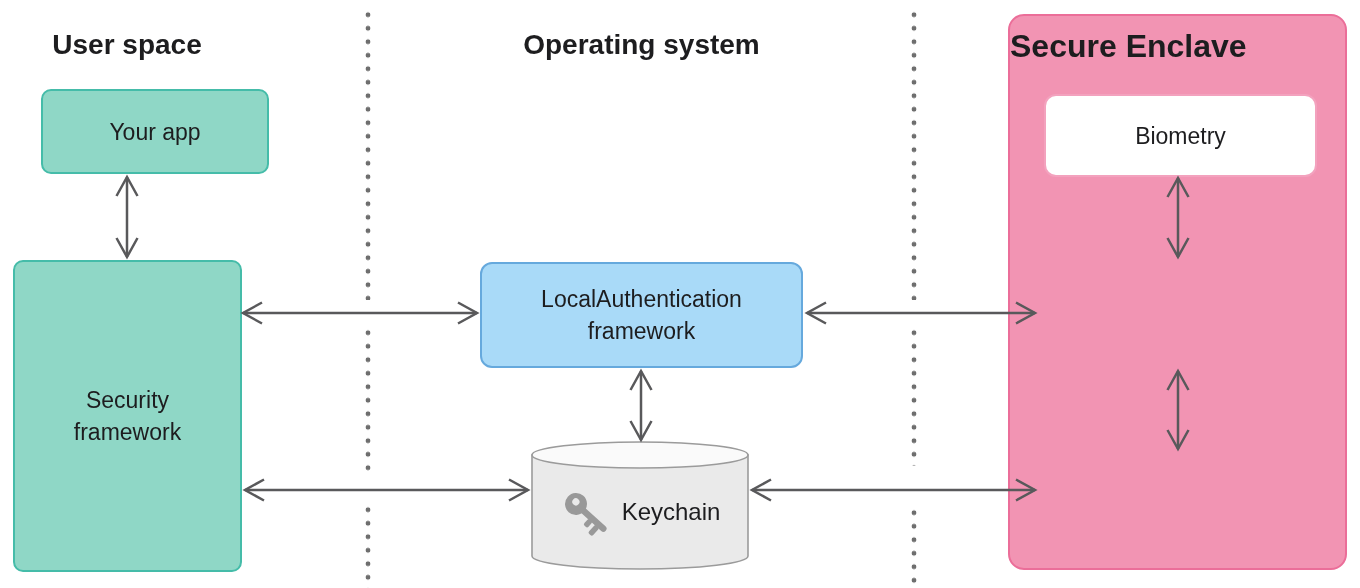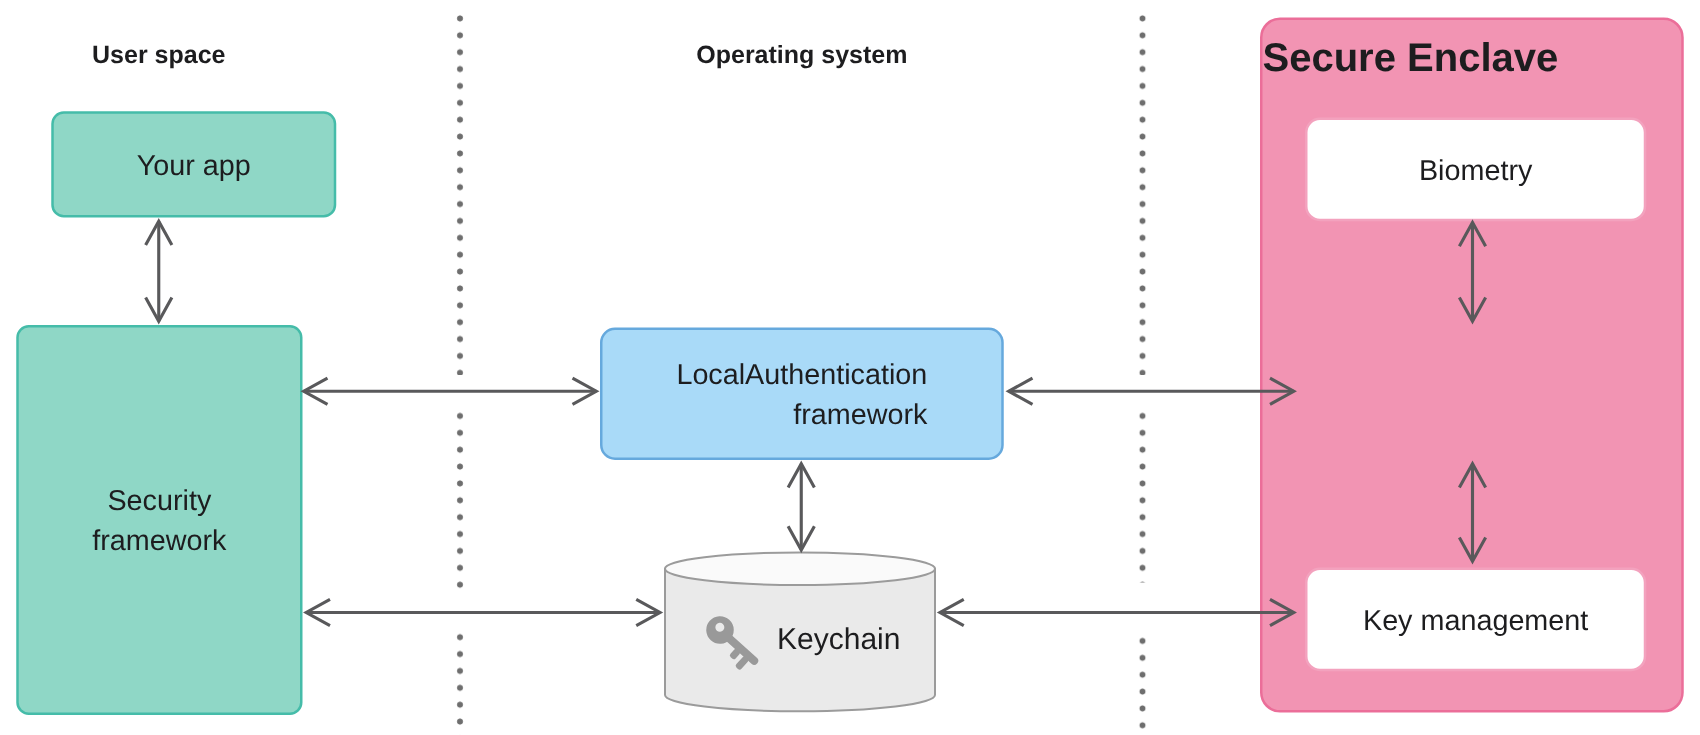--- a/index.html
+++ b/index.html
@@ -2,21 +2,21 @@
 <html><head>
 <meta charset="utf-8">
 <style>
   html,body{margin:0;padding:0;background:#fff;}
   .stage{
     position:relative;width:1360px;height:588px;background:#fff;
     font-family:"Liberation Sans", sans-serif;color:var(--text,#1d1d1f);
     overflow:hidden;
   }
   .col-heading{
-    position:absolute;top:31px;font-size:20px;font-weight:700;
+    position:absolute;top:31px;font-size:28px;font-weight:700;
     text-align:center;line-height:27px;white-space:nowrap;
   }
   .box{
     position:absolute;display:flex;align-items:center;justify-content:center;
     box-sizing:border-box;text-align:center;
   }
   .box-teal{background:var(--teal-fill,#8fd7c6);border:2px solid var(--teal-border,#45bca9);border-radius:10px;}
   .box-blue{background:var(--blue-fill,#a9daf8);border:2px solid var(--blue-border,#66a9dd);border-radius:12px;}
   .box-white{background:#fff;border:2px solid var(--white-box-border,#f3a2be);border-radius:12px;}
   .enclave{
@@ -63,21 +63,21 @@
   </div>
 
   <div class="box box-teal" style="left:13px;top:89px;width:228px;height:85px;margin-left:28px;">
     <span class="label">Your app</span>
   </div>
   <div class="box box-teal" style="left:13px;top:260px;width:229px;height:312px;">
     <span class="label">Security
 framework</span>
   </div>
 
-  <div class="box box-blue" style="left:480px;top:262px;width:323px;height:106px;text-align:right;">
+  <div class="box box-blue" style="left:480px;top:262px;width:323px;height:106px;">
     <span class="label">LocalAuthentication
 framework</span>
   </div>
 
   <svg class="cyl-layer" width="240" height="152" viewBox="0 0 240 152">
     <path d="M12,19 L12,120 A108,13 0 0 0 228,120 L228,19 Z" style="fill:var(--cylinder-fill,#eaeaea);stroke:var(--cylinder-border,#9b9b9b);stroke-width:1.6"></path>
     <ellipse cx="120" cy="19" rx="108" ry="13" style="fill:var(--cylinder-top-fill,#fafafa);stroke:var(--cylinder-border,#9b9b9b);stroke-width:1.6"></ellipse>
   </svg>
   <div class="keychain-row">
     <svg class="key-svg" width="56" height="56" viewBox="0 0 56 56">
@@ -89,23 +89,20 @@
         <circle cx="-1.5" cy="-1.5" r="3.6" style="fill:var(--cylinder-fill,#eaeaea)"></circle>
       </g>
     </svg>
     <span class="keychain-label">Keychain</span>
   </div>
 
   <div class="enclave">
     <div class="enclave-heading">Secure Enclave</div>
     <div class="box box-white" style="left:34px;top:78px;width:273px;height:83px;text-align:right;">
       <span class="label">Biometry</span>
-    </div>
-    <div class="box box-white" style="left:34px;top:438px;width:273px;height:83px;">
-      <span class="label">Key management</span>
     </div>
   </div>
 
   <svg class="arrow-layer" width="1360" height="588" viewBox="0 0 1360 588" style="stroke:var(--arrow,#59595b);stroke-width:2.5;fill:none">
 
     <g>
       <line x1="127" y1="177" x2="127" y2="257"></line>
       <polyline points="116.5,196 127,177 137.5,196"></polyline>
       <polyline points="116.5,238 127,257 137.5,238"></polyline>
     </g>

